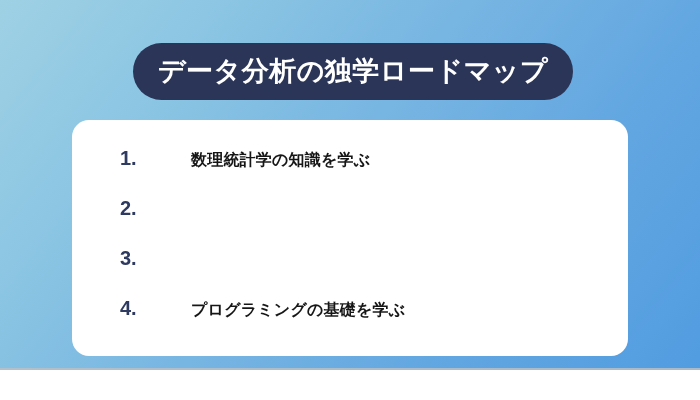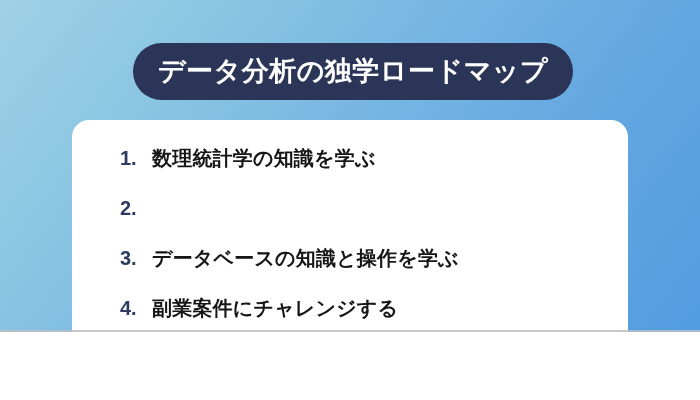--- a/index.html
+++ b/index.html
@@ -10,21 +10,21 @@
   body {
     width: 700px;
     height: 400px;
     overflow: hidden;
     font-family: "Liberation Sans", "DejaVu Sans", sans-serif;
   }
 
   #infographic {
     position: relative;
     width: 700px;
-    height: 332px;
+    height: 370px;
     box-sizing: border-box;
     
     background: linear-gradient(128deg,
                 #9fd1e4 0%,
                 #8cc6e3 22%,
                 #77b5e2 48%,
                 #63a7e1 72%,
                 #519ce0 100%);
     display: flex;
     flex-direction: column;
@@ -83,25 +83,26 @@
     color: #2e3a60;
     font-size: 20px;
     font-weight: bold;
     width: 32px;
     flex: 0 0 32px;
     text-align: left;
     line-height: 1;
   }
   .step-label {
     color: #161616;
-    font-size: 20px;
+    font-size: 16px;
     font-weight: bold;
     line-height: 1;
     white-space: nowrap;
     letter-spacing: 0.2px;
+    margin-left: 39px;
   }
 
   
   .bottom-edge {
     position: absolute;
     left: 0;
     bottom: 0;
     width: 700px;
     height: 2px;
     background: #b9bfc6;
@@ -124,25 +125,24 @@
         <span class="step-number">1.</span>
         <span class="step-label">数理統計学の知識を学ぶ</span>
       </li>
 
       <li class="step-item">
         <span class="step-number">2.</span>
       </li>
 
       <li class="step-item">
         <span class="step-number">3.</span>
-        <span class="step-label">データベースの知識と操作を学ぶ</span>
       </li>
 
       <li class="step-item">
         <span class="step-number">4.</span>
-        <span class="step-label">副業案件にチャレンジする</span>
+        <span class="step-label">プログラミングの基礎を学ぶ</span>
       </li>
 
     </ol>
   </div>
 
   <div class="bottom-edge"></div>
 </div>
 
 </body></html>

